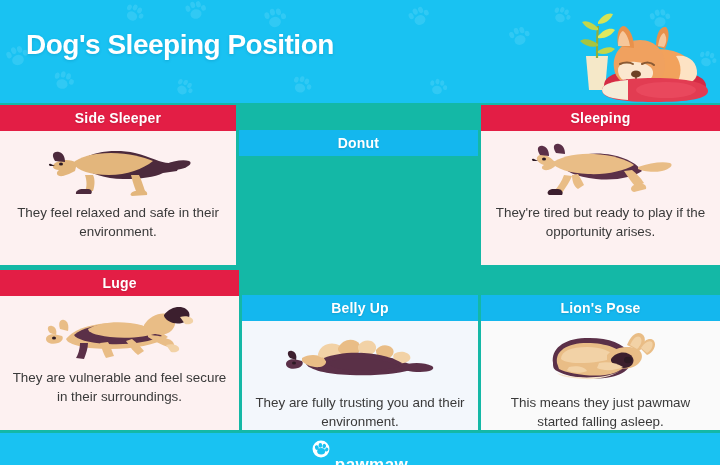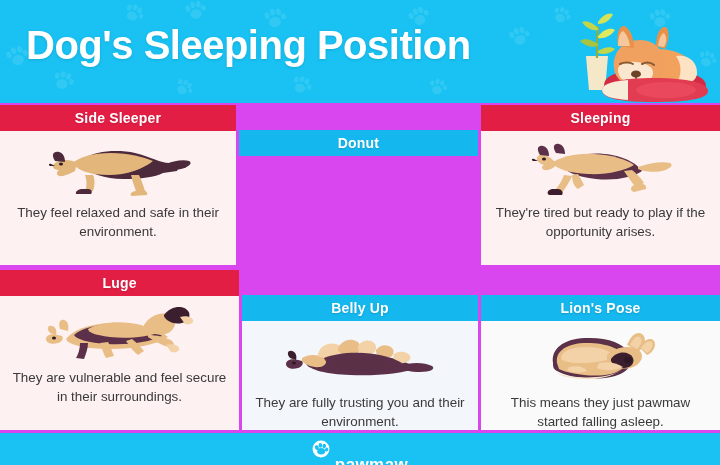--- a/index.html
+++ b/index.html
@@ -30,21 +30,21 @@
   .paw-bg {
     position: absolute;
     left: 0; top: 0;
     width: 720px; height: 103px;
     pointer-events: none;
   }
   .title {
     position: absolute;
     left: 26px;
     top: 22px;
-    font-size: 40px;
+    font-size: 28px;
     line-height: 46px;
     font-weight: bold;
     color: #ffffff;
     letter-spacing: -0.5px;
     white-space: nowrap;
     text-shadow: 0 1px 3px rgba(0,80,120,0.22);
   }
   .header-art {
     position: absolute;
     right: 4px;
@@ -53,21 +53,21 @@
     height: 96px;
   }
 
   
   .grid {
     position: absolute;
     left: 0;
     top: 103px;
     width: 720px;
     height: 330px;
-    background: #d946ef;
+    background: #14b8a6;
   }
   .row {
     position: absolute;
     left: 0;
     width: 720px;
     height: 160px;
     display: flex;
   }
   .row-1 { top: 2px; }
   .row-2 { top: 167px; }

